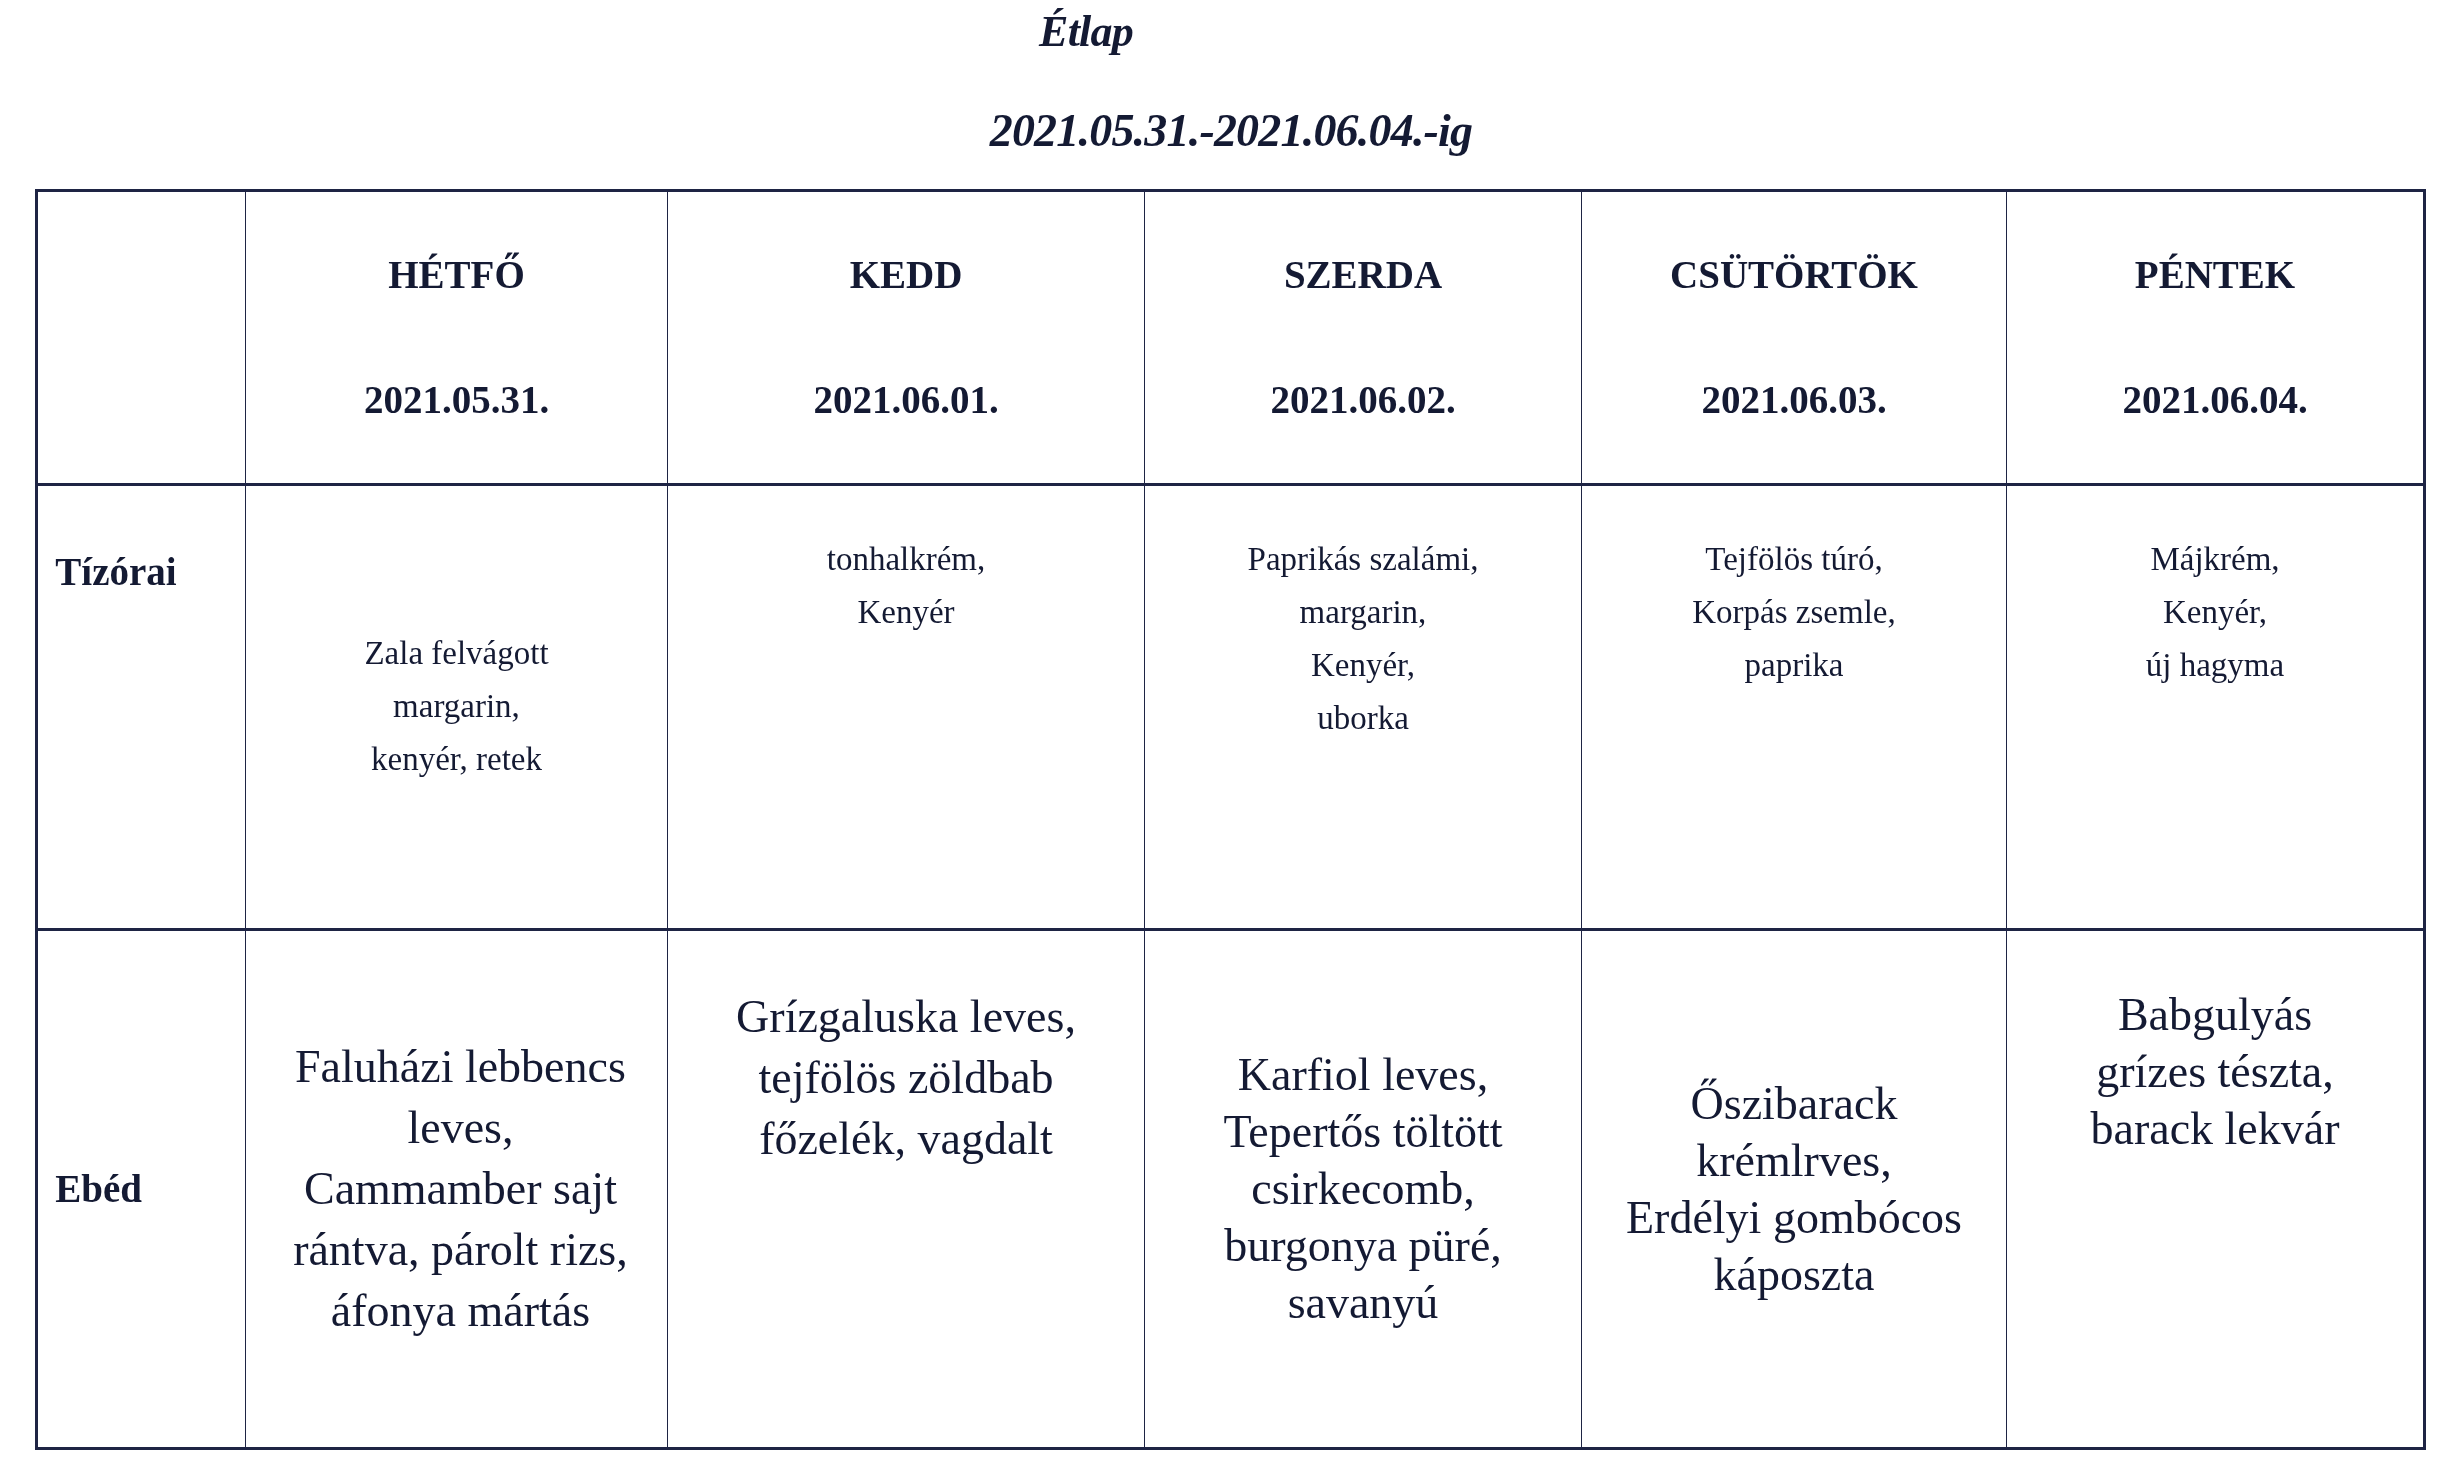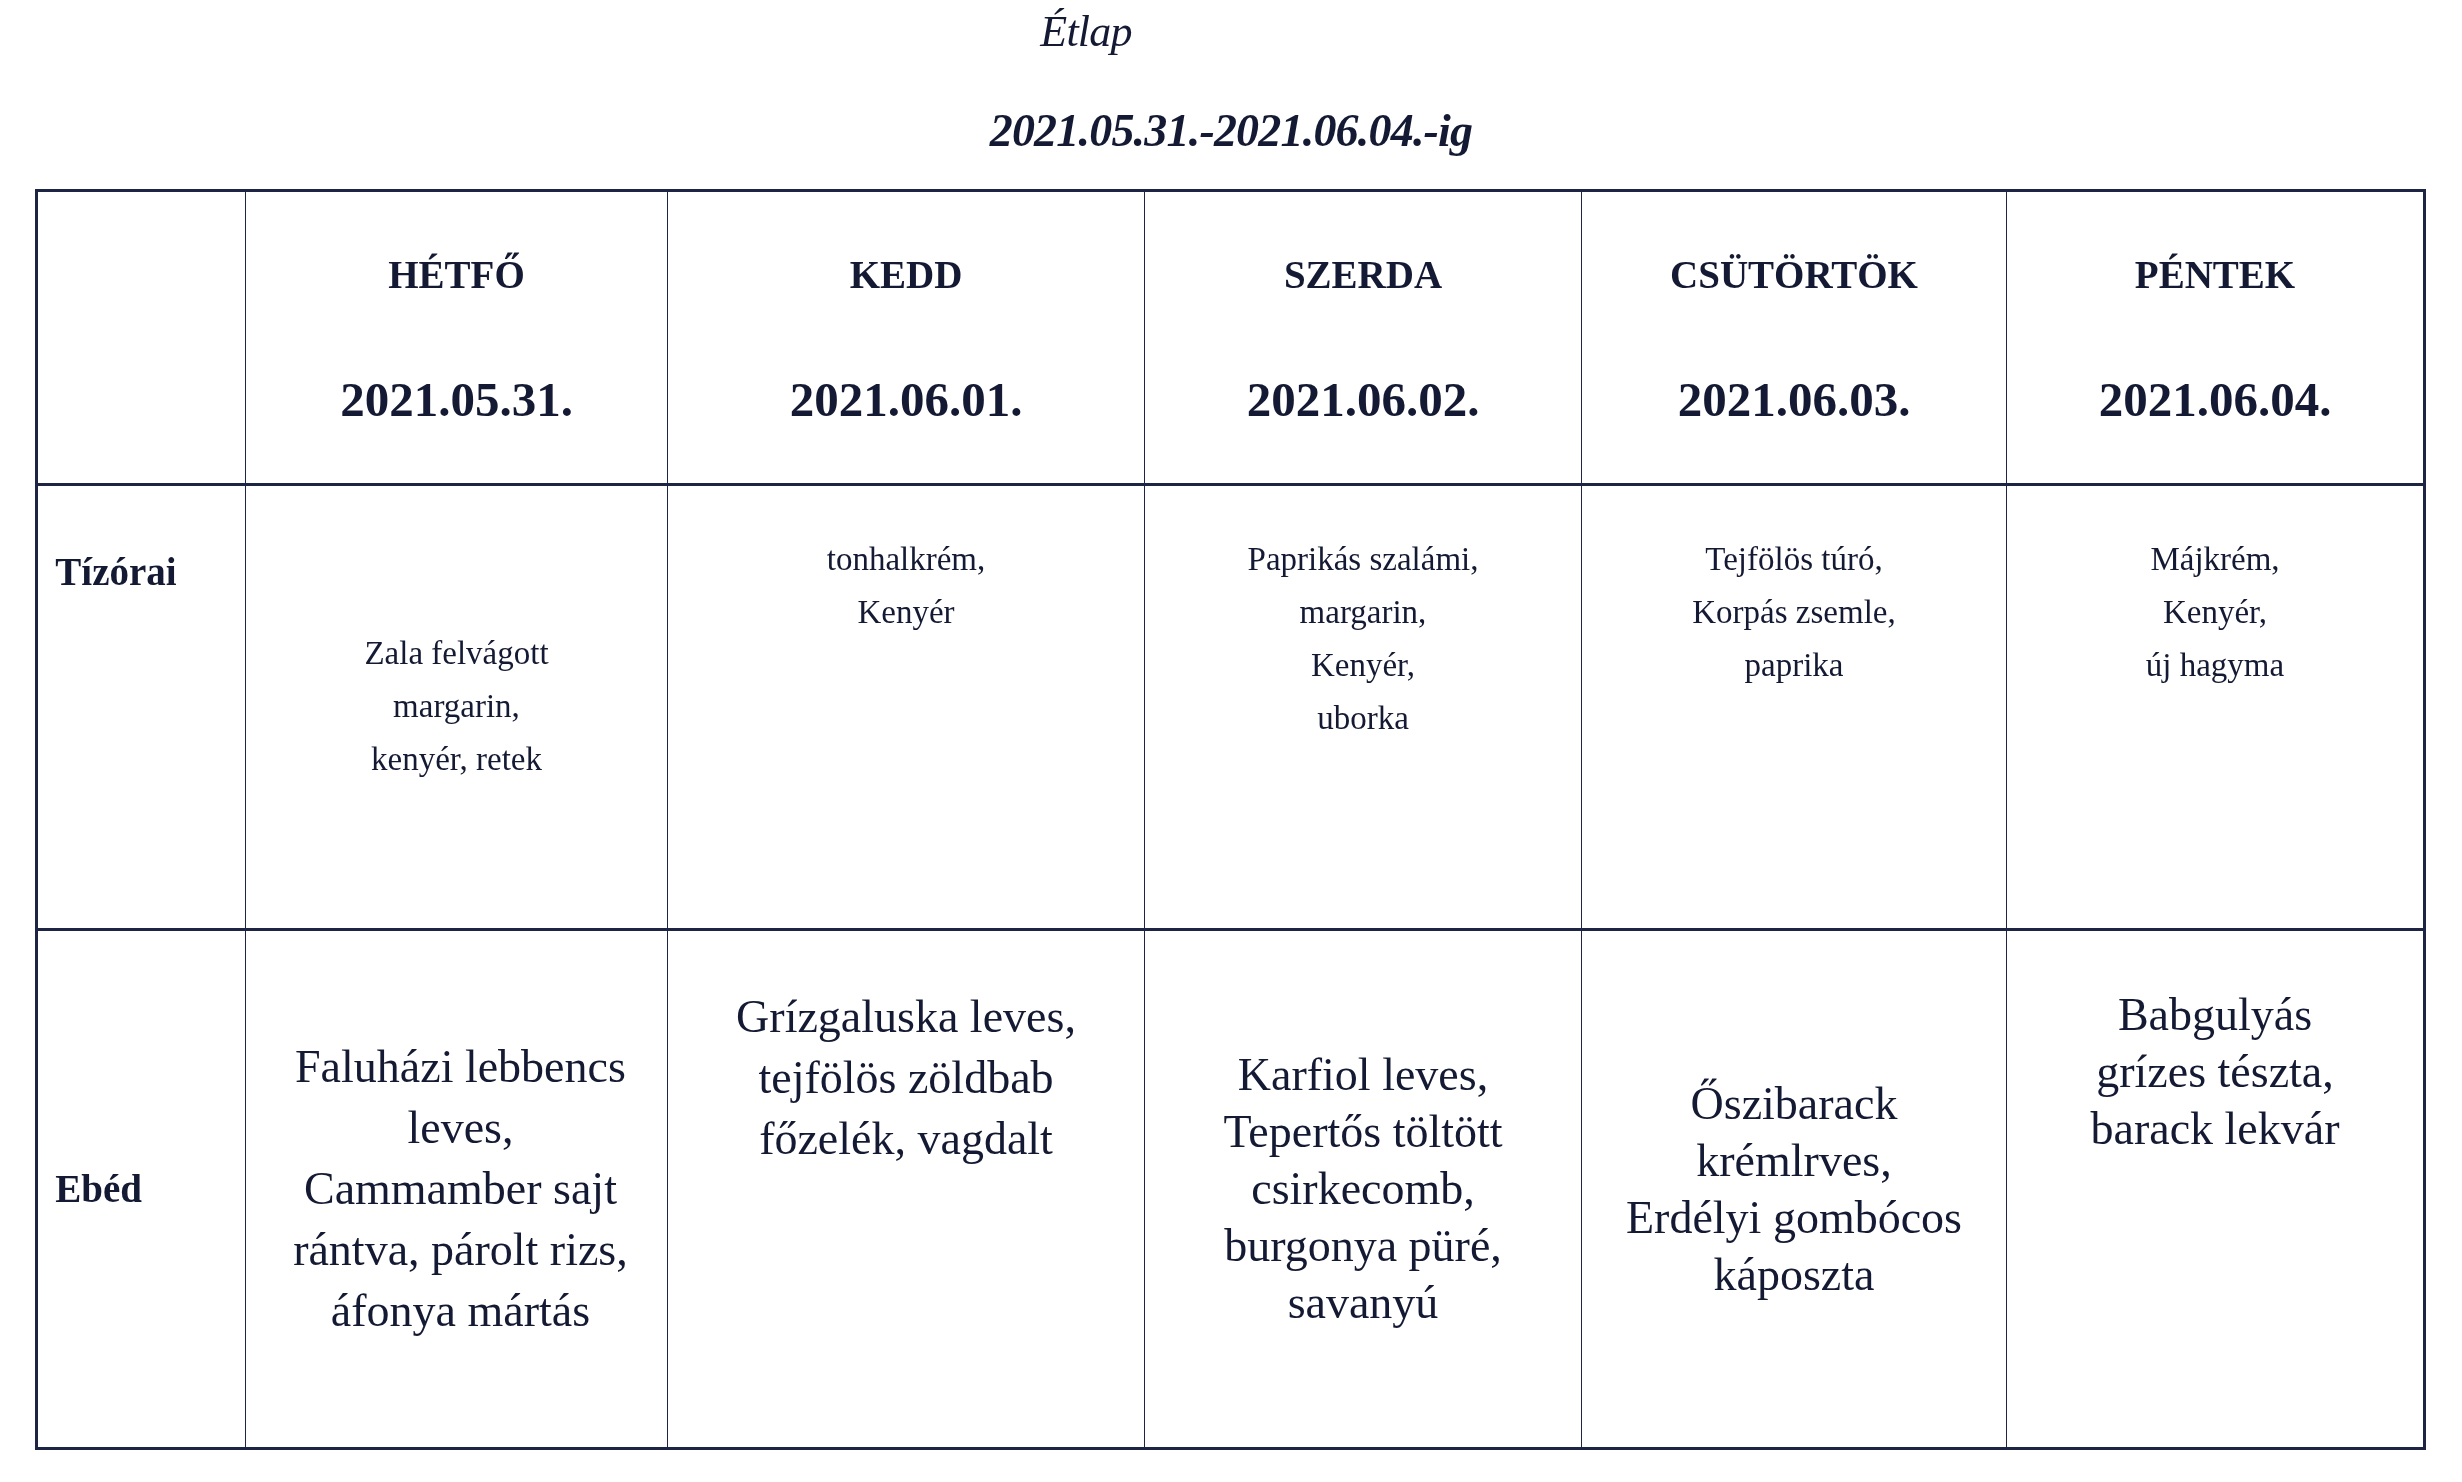--- a/index.html
+++ b/index.html
@@ -15,21 +15,21 @@
       font-family: "Liberation Serif", "DejaVu Serif", serif;
       color: #141a33;
     }
     .title {
       position: absolute;
       left: 0;
       width: 2172px;
       top: 0px;
       text-align: center;
       font-style: italic;
-      font-weight: normal;
+      font-weight: bold;
       font-size: 44px;
       line-height: 63px;
       letter-spacing: -0.8px;
     }
     .subtitle {
       position: absolute;
       left: 0;
       width: 2462px;
       top: 99px;
       text-align: center;
@@ -73,21 +73,21 @@
     .day-name {
       display: block;
       font-weight: bold;
       font-size: 39px;
       line-height: 47px;
       margin-bottom: 78px;
     }
     .day-date {
       display: block;
       font-weight: bold;
-      font-size: 49px;
+      font-size: 39px;
       line-height: 47px;
       text-align: center;
     }
     .row-label {
       text-align: left !important;
       font-weight: bold !important;
       font-size: 39px;
       padding-left: 17.3px !important;
     }
     .cell {

